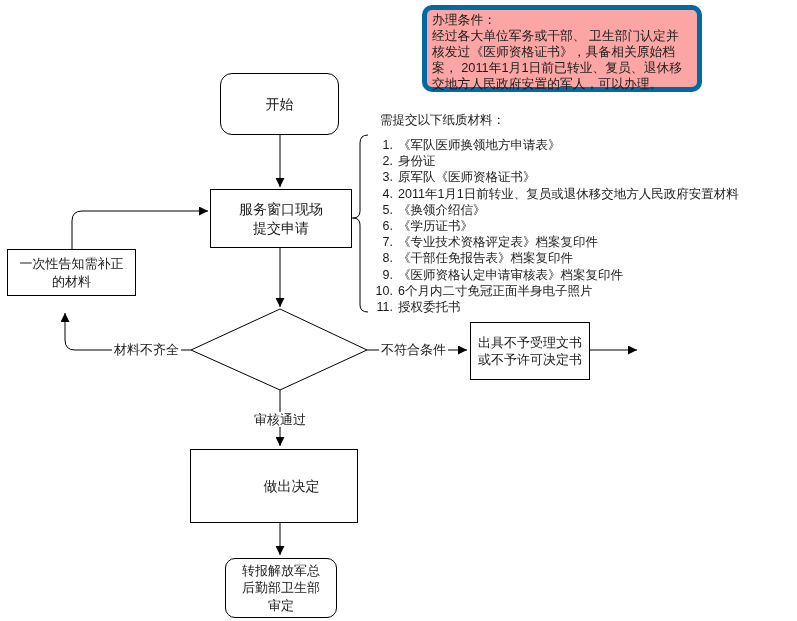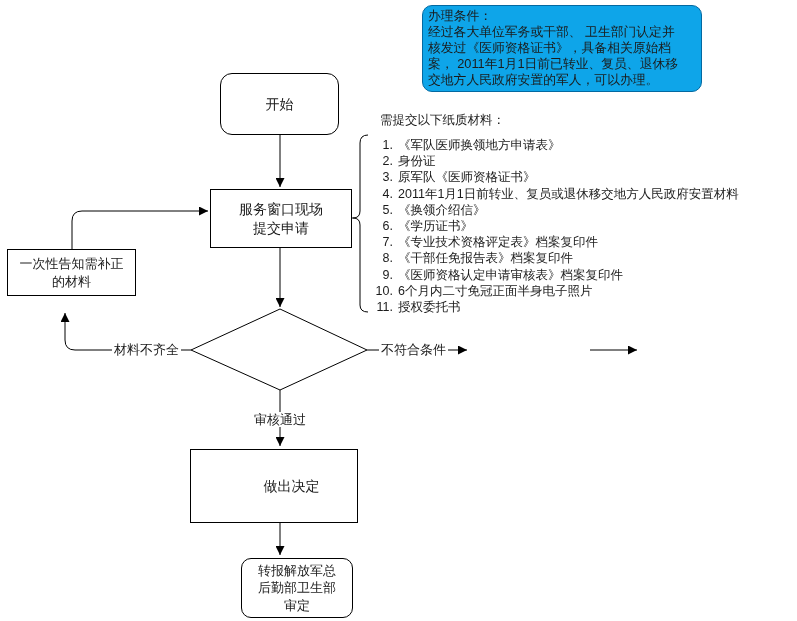--- a/index.html
+++ b/index.html
@@ -14,22 +14,22 @@
     display:flex;align-items:center;justify-content:center;text-align:center;
     white-space:pre-line;font-size:14px;line-height:1.32;
   }
   .rounded{border-radius:12px;}
   .small{font-size:13px;}
   .diamond-label{
     position:absolute;display:flex;align-items:center;justify-content:center;
     text-align:center;font-size:14px;
   }
   .note{
-    position:absolute;box-sizing:border-box;border:1px solid #0369a1;border-radius:10px;
-    background:#0ea5e9;font-size:12.8px;line-height:16.1px;white-space:pre-line;
+    position:absolute;box-sizing:border-box;border:5px solid #0369a1;border-radius:10px;
+    background:#fca5a5;font-size:12.8px;line-height:16.1px;white-space:pre-line;
     padding:2px 5px;text-align:left;
   }
   .edge-label{
     position:absolute;background:#fff;font-size:13px;line-height:15px;padding:0 2px;
     white-space:nowrap;
   }
   .mheader{position:absolute;font-size:12.5px;line-height:16px;white-space:nowrap;}
   .mlist{position:absolute;font-size:12.5px;}
   .mrow{display:flex;height:16.2px;line-height:16.2px;white-space:nowrap;}
   .mnum{flex:0 0 30px;width:30px;text-align:right;margin-right:5px;}
@@ -78,25 +78,27 @@
 
   <div class="node rounded" style="left:220px;top:73px;width:119px;height:62px;">开始</div>
 
   <div class="node" style="left:210px;top:189px;width:142px;height:59px;">服务窗口现场
 提交申请</div>
 
   <div class="node small" style="left:7px;top:249px;width:129px;height:47px;">一次性告知需补正
 的材料</div>
 
 
+  <div class="node small" style="left:470px;top:322px;width:120px;height:58px;">出具不予受理文书
+或不予许可决定书</div>
 
 
   <div class="node" style="left:190px;top:449px;width:168px;height:74px;padding-left:35px;">做出决定</div>
 
-  <div class="node rounded small" style="left:225px;top:558px;width:112px;height:60px;border-radius:10px;margin-left:16px;">转报解放军总
+  <div class="node rounded small" style="left:225px;top:558px;width:112px;height:60px;border-radius:10px;">转报解放军总
 后勤部卫生部
 审定</div>
 
   <div class="edge-label" style="left:88px;top:342px;margin-left:24px;">材料不齐全</div>
   <div class="edge-label" style="left:379px;top:342px;">不符合条件</div>
   <div class="edge-label" style="left:252px;top:412px;">审核通过</div>
 
   <div class="mheader" style="left:380px;top:112px;">需提交以下纸质材料：</div>
 
   <div class="mlist" style="left:363px;top:137px;">

